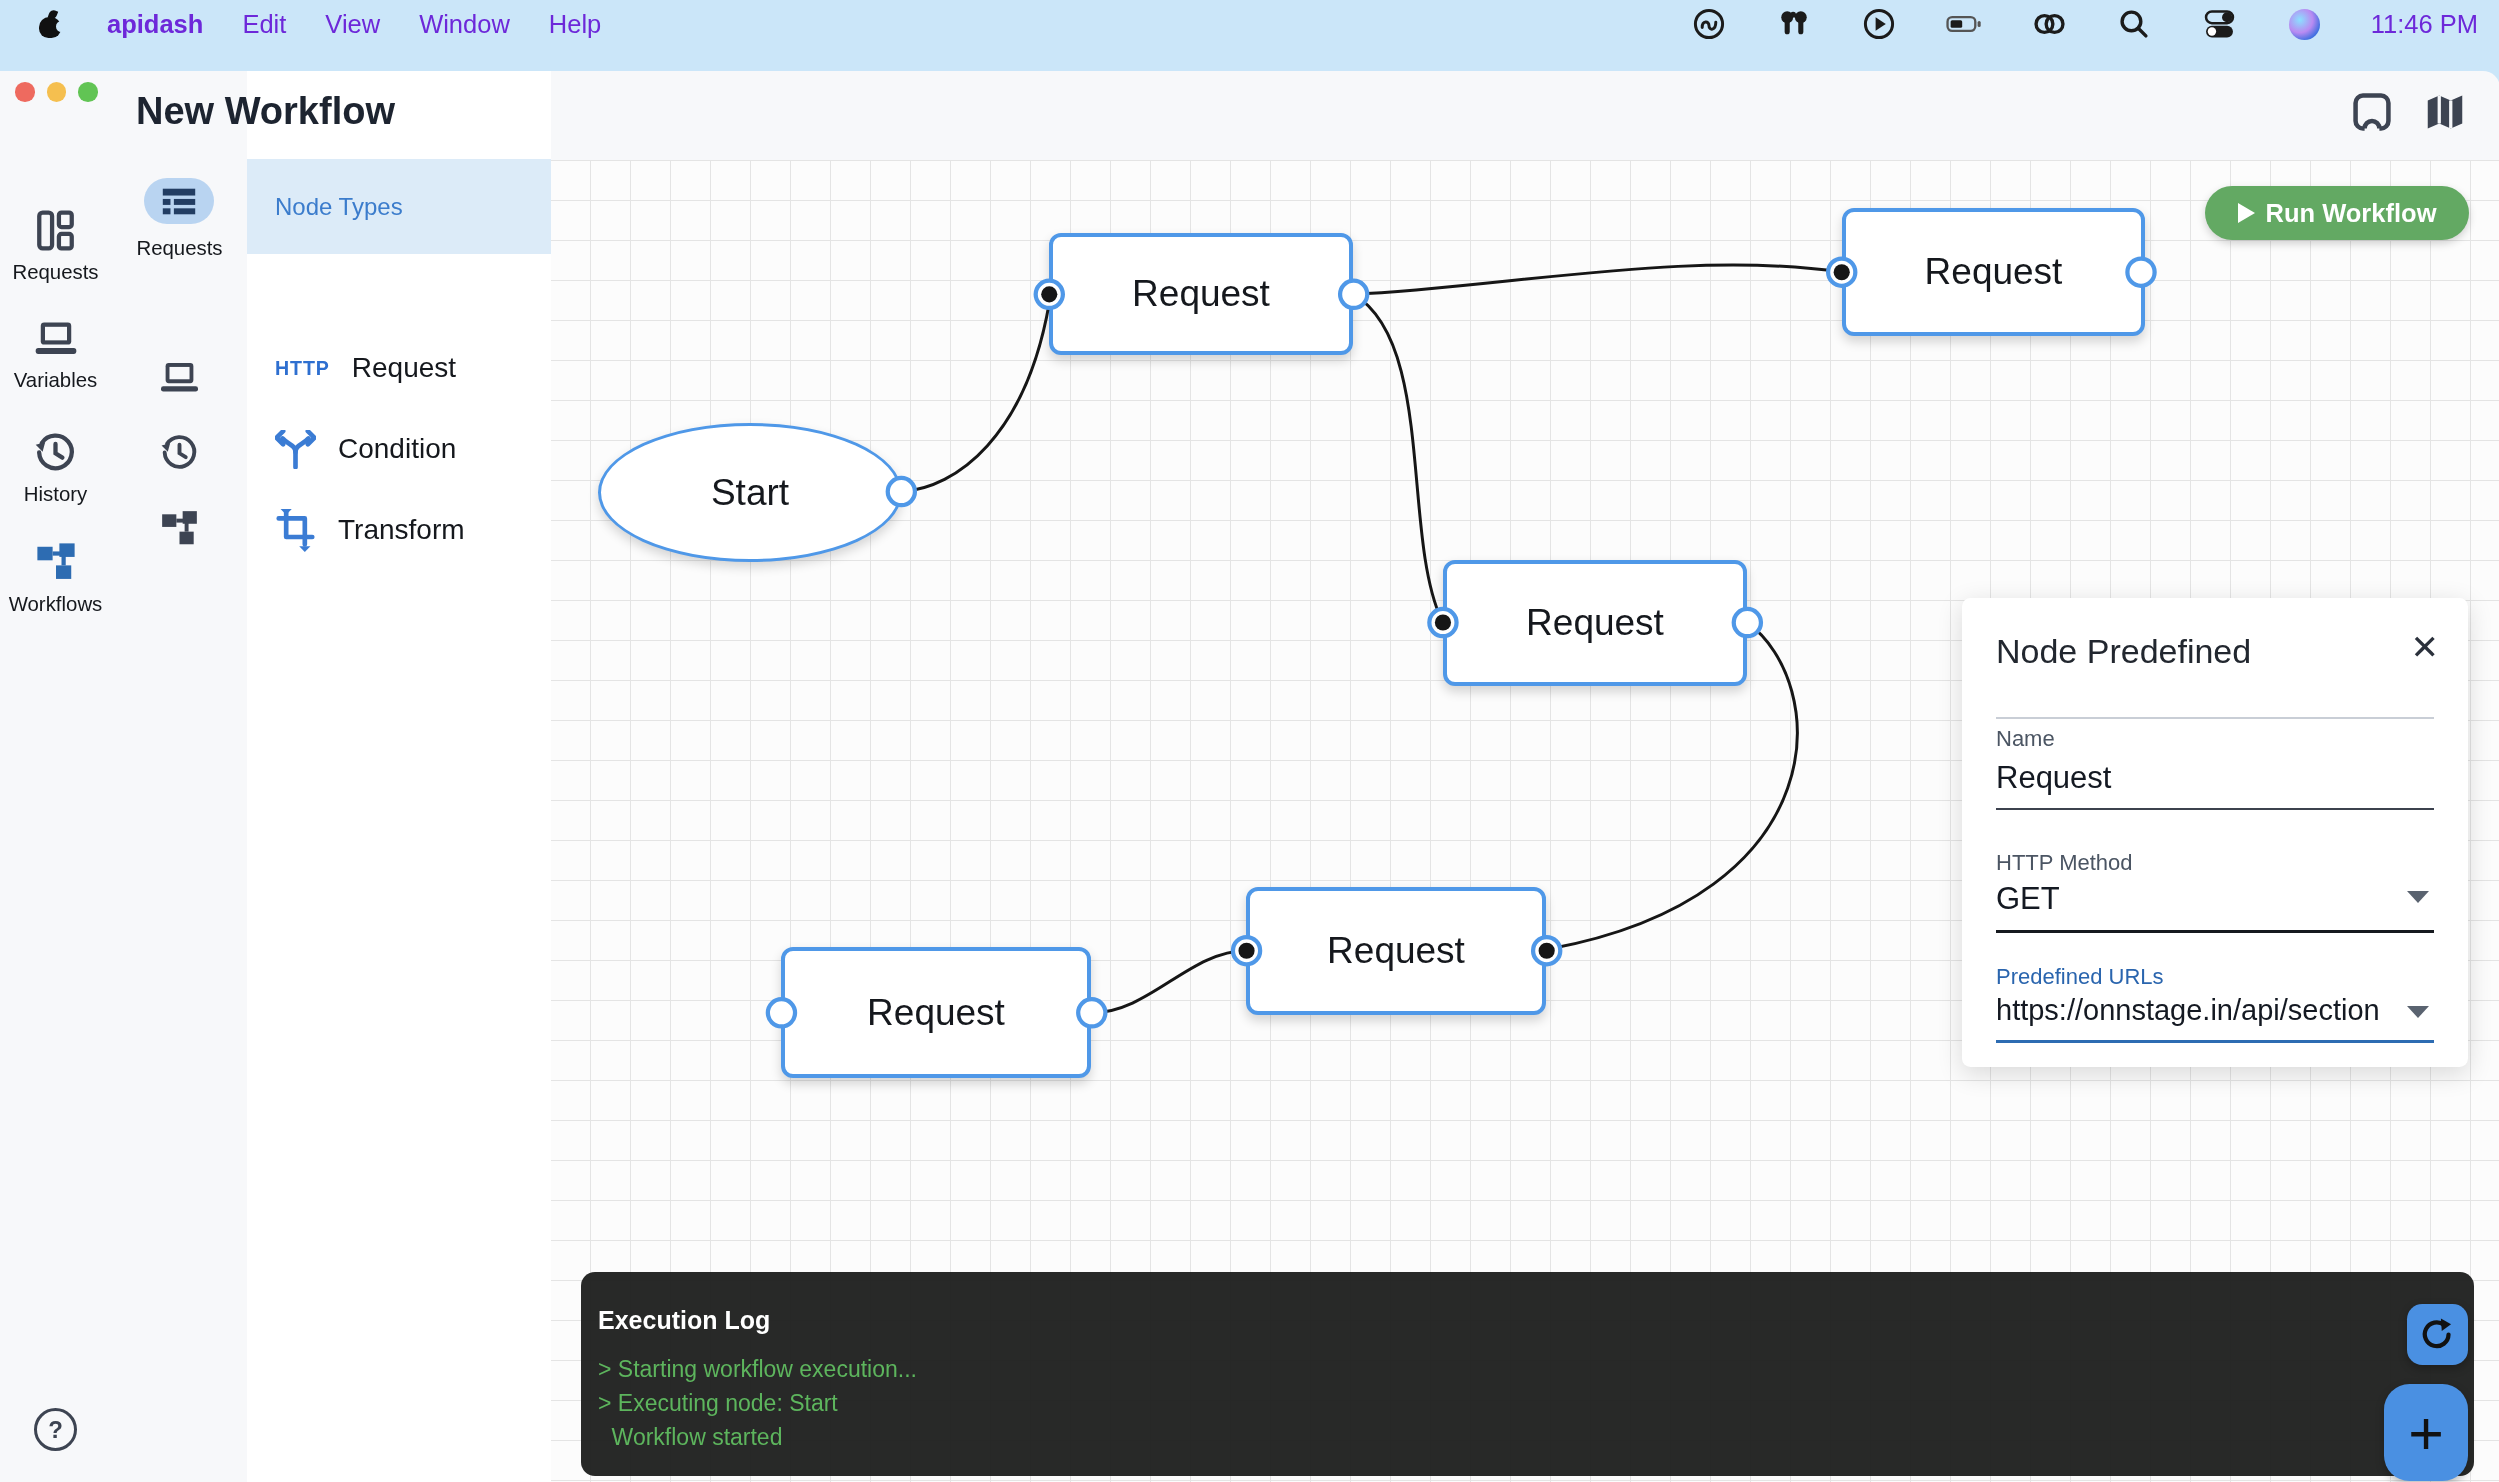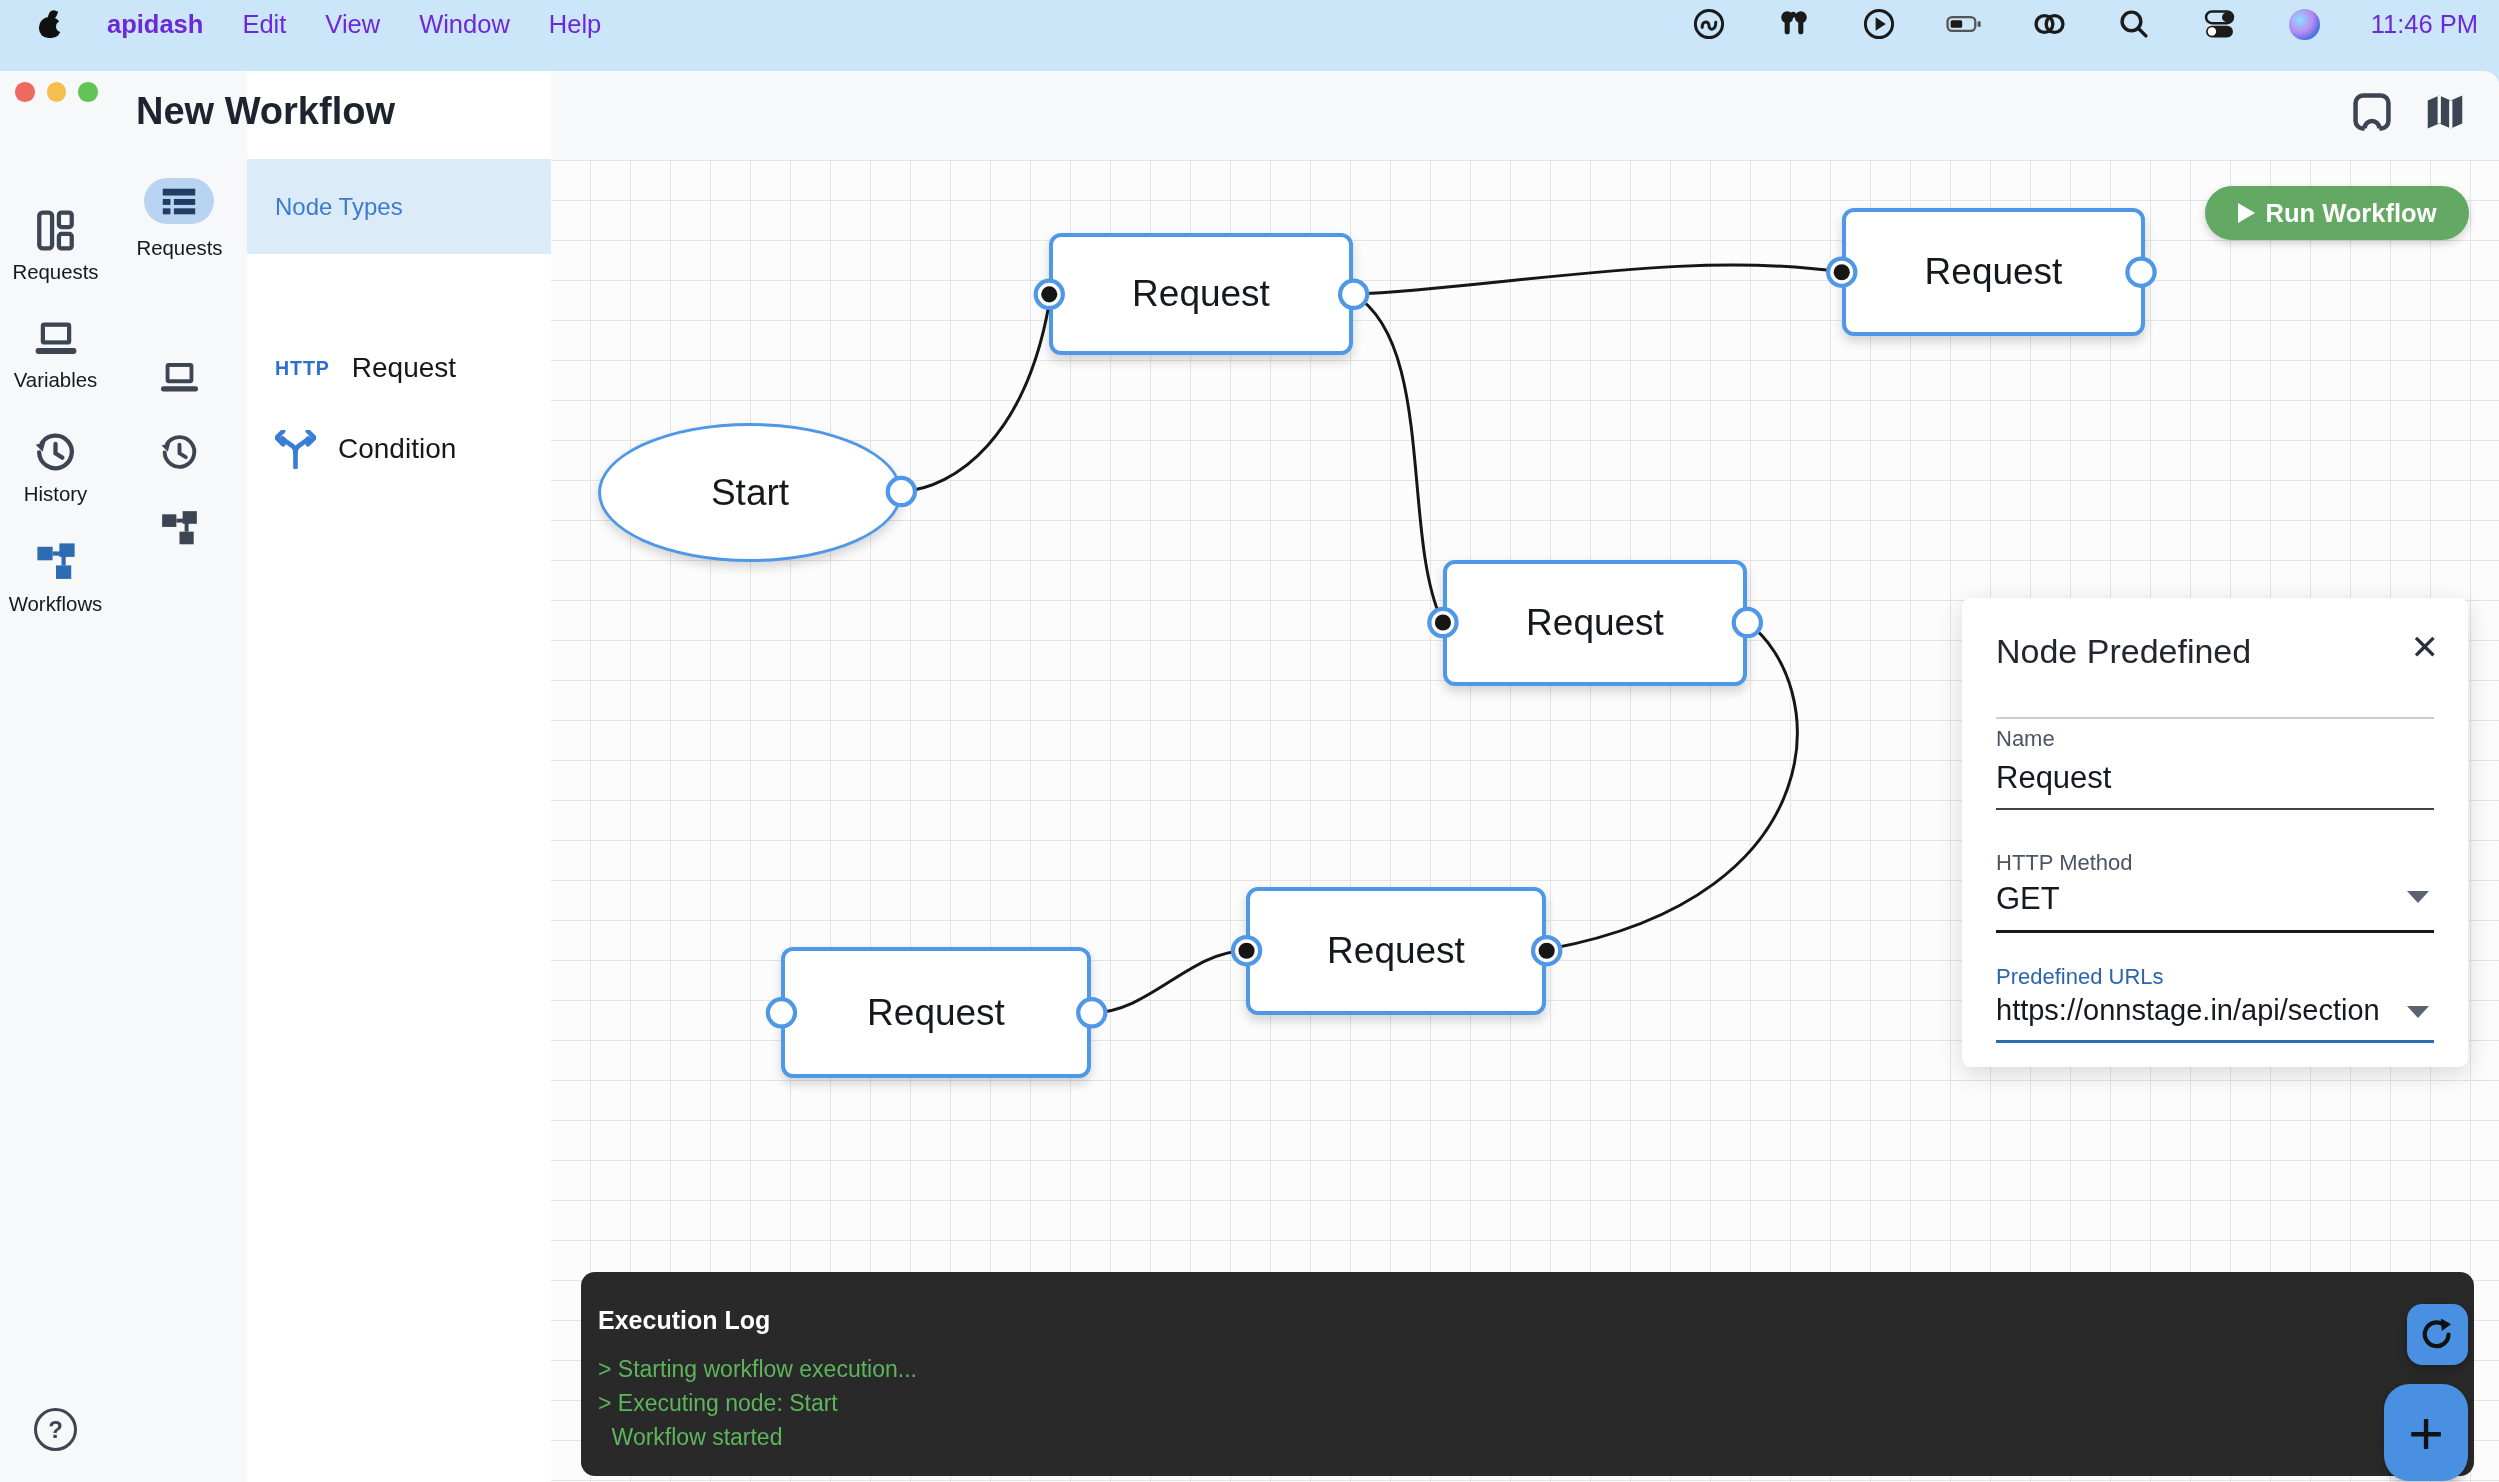--- a/index.html
+++ b/index.html
@@ -278,20 +278,29 @@
     <span class="nt-label">Request</span>
   </div>
   <div class="nt-item" style="top:348px;">
     <svg width="41" height="39" viewBox="0 0 44 42">
         <path d="M22 40 L22 24 C22 16 14 16 8 9" fill="none" stroke="#3b7cd4" stroke-width="5" stroke-linecap="round"></path>
         <path d="M22 24 C22 16 30 16 36 9" fill="none" stroke="#3b7cd4" stroke-width="5" stroke-linecap="round"></path>
         <path d="M4 14 L4 4 L14 4" fill="none" stroke="#3b7cd4" stroke-width="5" stroke-linecap="round" transform="rotate(-45 8 9)"></path>
         <path d="M30 4 L40 4 L40 14" fill="none" stroke="#3b7cd4" stroke-width="5" stroke-linecap="round" transform="rotate(45 36 9)"></path>
       </svg>
     <span class="nt-label">Condition</span>
+  </div>
+  <div class="nt-item" style="top:429px;">
+    <svg width="41" height="43" viewBox="0 0 44 46">
+        <path d="M12 2 L12 30 L40 30" fill="none" stroke="#3b7cd4" stroke-width="5" stroke-linecap="round" stroke-linejoin="round"></path>
+        <path d="M4 10 L32 10 L32 38" fill="none" stroke="#3b7cd4" stroke-width="5" stroke-linecap="round" stroke-linejoin="round"></path>
+        <path d="M26 40 L32 46 L38 40" fill="#3b7cd4"></path>
+        <path d="M6 2 L12 8 L18 2" fill="#3b7cd4" transform="translate(0,-2)"></path>
+      </svg>
+    <span class="nt-label">Transform</span>
   </div>
 </div>
 
 <div class="canvas">
 
   <div class="node ellipse" style="left:48px;top:263px;width:304px;height:139px;">
     <span>Start</span>
   </div>
   <div class="node" style="left:499px;top:73px;width:304px;height:122px;">
     <span>Request</span>

